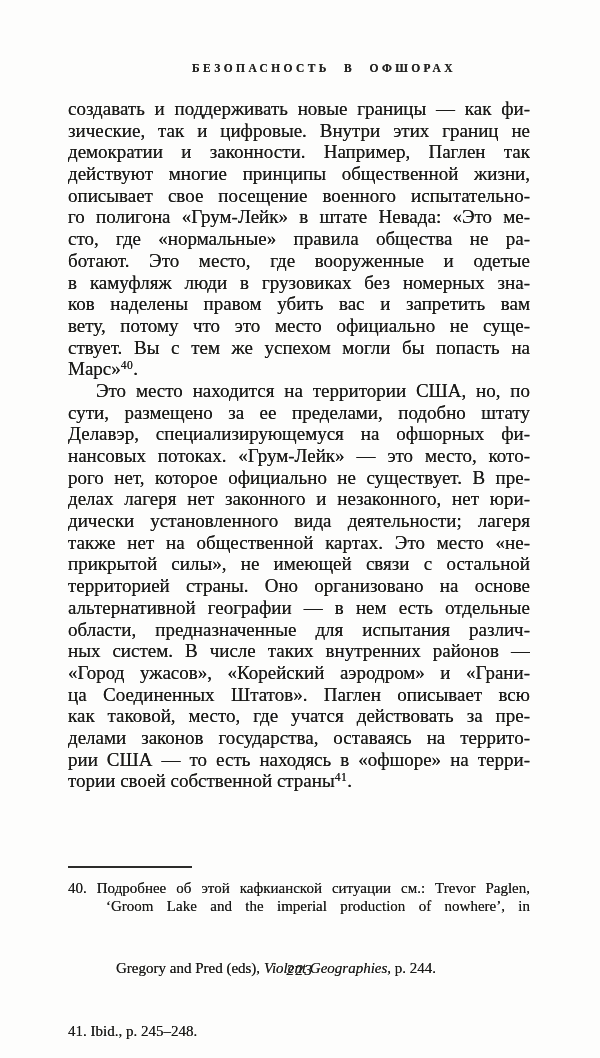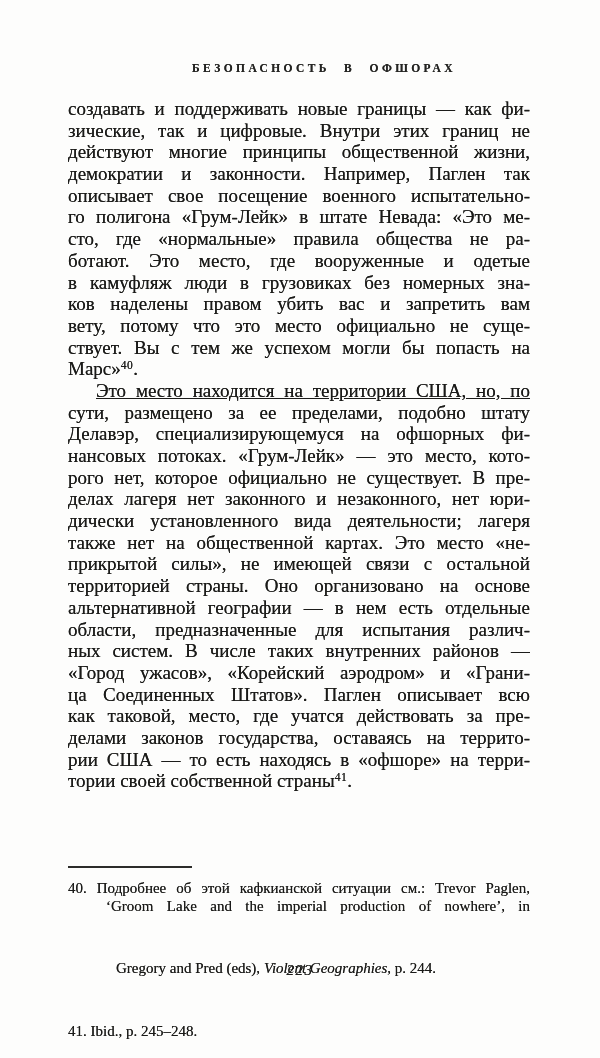--- a/index.html
+++ b/index.html
@@ -107,32 +107,32 @@
 </head>
 <body>
 
 <div class="page" style="background: rgb(253, 253, 252); color: rgb(26, 26, 24);">
 
   <div class="running-header">БЕЗОПАСНОСТЬ В ОФШОРАХ</div>
 
   <div class="body-text">
       <div class="line j"><span>создавать и поддерживать новые границы — как фи-</span></div>
       <div class="line j"><span>зические, так и цифровые. Внутри этих границ не</span></div>
+      <div class="line j"><span>демократии и законности. Например, Паглен так</span></div>
       <div class="line j"><span>действуют многие принципы общественной жизни,</span></div>
-      <div class="line j"><span>демократии и законности. Например, Паглен так</span></div>
       <div class="line j"><span>описывает свое посещение военного испытательно-</span></div>
       <div class="line j"><span>го полигона «Грум-Лейк» в штате Невада: «Это ме-</span></div>
       <div class="line j"><span>сто, где «нормальные» правила общества не ра-</span></div>
       <div class="line j"><span>ботают. Это место, где вооруженные и одетые</span></div>
       <div class="line j"><span>в камуфляж люди в грузовиках без номерных зна-</span></div>
       <div class="line j"><span>ков наделены правом убить вас и запретить вам</span></div>
       <div class="line j"><span>вету, потому что это место официально не суще-</span></div>
       <div class="line j"><span>ствует. Вы с тем же успехом могли бы попасть на</span></div>
       <div class="line noj"><span>Марс»</span><sup>40</sup><span>.</span></div>
-      <div class="line j" style="text-indent: 28px; text-decoration: underline;"><span>Это место находится на территории США, но, по</span></div>
+      <div class="line j" style="text-indent: 28px;"><span>Это место находится на территории США, но, по</span></div>
       <div class="line j"><span>сути, размещено за ее пределами, подобно штату</span></div>
       <div class="line j"><span>Делавэр, специализирующемуся на офшорных фи-</span></div>
       <div class="line j"><span>нансовых потоках. «Грум-Лейк» — это место, кото-</span></div>
       <div class="line j"><span>рого нет, которое официально не существует. В пре-</span></div>
       <div class="line j"><span>делах лагеря нет законного и незаконного, нет юри-</span></div>
       <div class="line j"><span>дически установленного вида деятельности; лагеря</span></div>
       <div class="line j"><span>также нет на общественной картах. Это место «не-</span></div>
       <div class="line j"><span>прикрытой силы», не имеющей связи с остальной</span></div>
       <div class="line j"><span>территорией страны. Оно организовано на основе</span></div>
       <div class="line j"><span>альтернативной географии — в нем есть отдельные</span></div>

